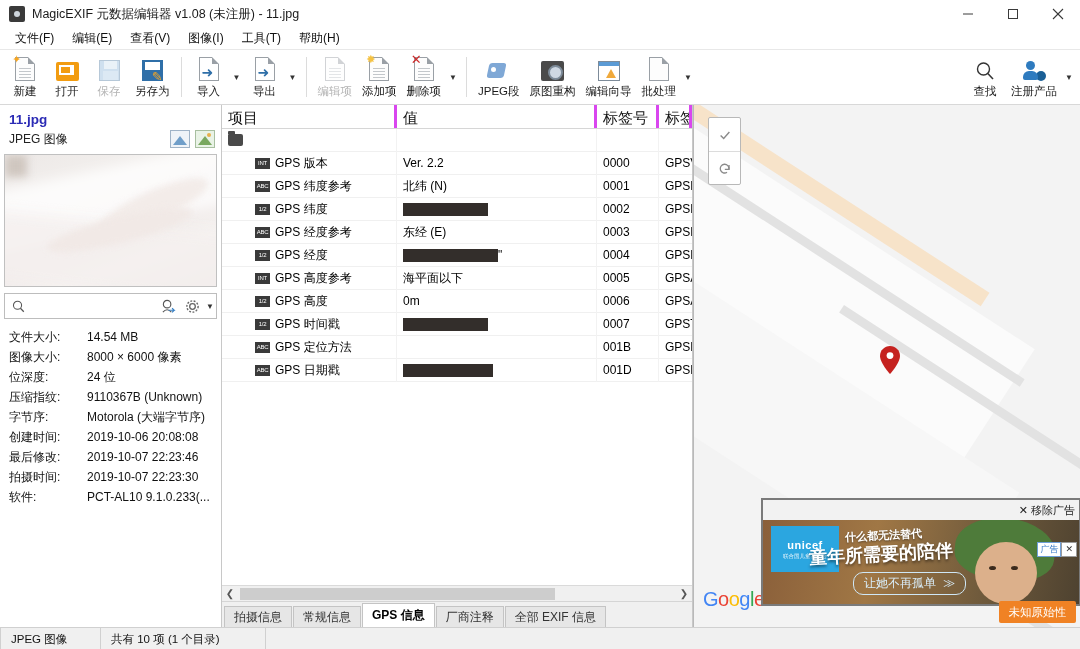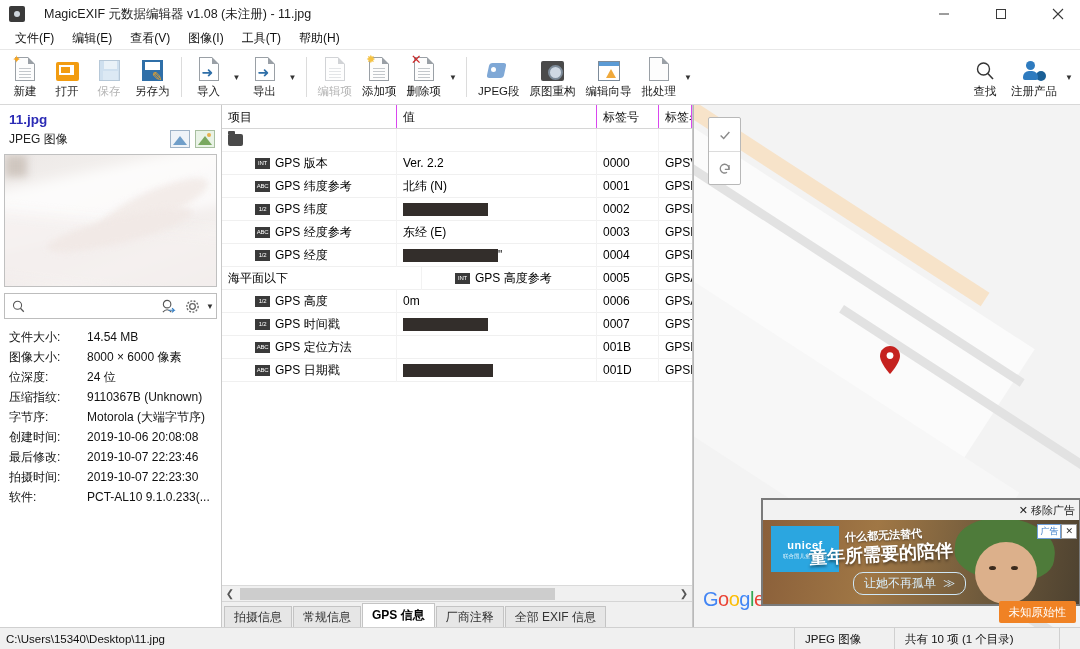--- a/index.html
+++ b/index.html
@@ -6,21 +6,21 @@
   html, body { margin:0; padding:0; }
   body {
     width:1080px; height:649px;
     font-family:"Liberation Sans","DejaVu Sans",sans-serif;
     font-size:12px; color:#000; background:#fff;
     overflow:hidden; position:relative;
   }
   .app { width:1080px; height:649px; display:flex; flex-direction:column; background:#f0f0f0; }
 
   
-  .titlebar { height:28px; display:flex; align-items:center; background:#fff; flex:none;gap:12px; }
+  .titlebar { height:28px; display:flex; align-items:center; background:#fff; flex:none; }
   .tb-icon { width:16px; height:16px; margin:0 7px 0 9px; background:#3a3a3a; border-radius:2px;
              position:relative; flex:none; }
   .tb-icon::after { content:""; position:absolute; left:5px; top:5px; width:6px; height:6px;
                     border-radius:50%; background:#cfd6dd; }
   .tb-title { font-size:12.5px; color:#1a1a1a; white-space:nowrap; }
   .tb-spacer { flex:1; }
   .tb-btn { width:45px; height:28px; display:flex; align-items:center; justify-content:center;
             color:#3a3a3a; font-size:13px; }
   .tb-btn svg { display:block; }
 
@@ -131,21 +131,21 @@
   .proplist { flex:1; overflow:hidden; padding:8px 0 0 9px; }
   .prow { display:flex; font-size:12px; line-height:20px; }
   .prow .k { width:78px; flex:none; color:#111; }
   .prow .v { color:#111; white-space:nowrap; overflow:hidden; }
 
   
   .centerpane { flex:1; min-width:0; display:flex; flex-direction:column; background:#fff;
                 border-right:1px solid #c8c8c8; }
   .tablewrap { flex:1; min-height:0; display:flex; flex-direction:column; overflow:hidden; }
   .thead { display:flex; height:24px; background:#fff; border-bottom:1px solid #d6d6d6; flex:none; }
-  .th { font-size:12px; color:#111; padding:4px 6px; border-right:1px solid #d946ef;
+  .th { font-size:15px; color:#111; padding:4px 6px; border-right:3px solid #d946ef;
         white-space:nowrap; overflow:hidden; }
   .c-item  { width:175px; flex:none; }
   .c-val   { width:200px; flex:none; }
   .c-tagno { width:62px; flex:none; }
   .c-tagnm { flex:1; min-width:0; }
   .tbody { flex:1; overflow:hidden; }
   .trow { display:flex; height:23px; align-items:center; border-bottom:1px solid #f0f0f0; }
   .td { font-size:12px; padding:0 6px; white-space:nowrap; overflow:hidden;
         border-right:1px solid #f2f2f2; height:23px; line-height:23px; }
   .td.c-tagnm { border-right:0; }
@@ -209,21 +209,21 @@
   .ad-t2 { position:absolute; left:46px; top:22px; color:#fff; font-size:18px; font-weight:bold;
            transform:rotate(-3deg); text-shadow:0 2px 3px rgba(0,0,0,.5); white-space:nowrap; }
   .ad-cta { position:absolute; left:90px; top:52px; padding:2px 10px; border:1px solid #cfe7f6;
             border-radius:10px; color:#d9eefb; font-size:12px; white-space:nowrap;font-family:Liberation Mono, monospace; }
   .ad-child { position:absolute; right:18px; top:-2px; width:112px; height:92px; }
   .ad-hood { position:absolute; left:6px; top:0; width:100px; height:62px; background:#4e7b3a;
              border-radius:50% 50% 40% 40%; transform:rotate(6deg); }
   .ad-face { position:absolute; left:26px; top:24px; width:62px; height:62px; border-radius:50%;
              background:#dcb08b; }
   .ad-eye { position:absolute; width:7px; height:4px; border-radius:50%; background:#3a2a1d; }
-  .ad-badge { position:absolute; right:2px; top:4px; display:flex; }
+  .ad-badge { position:absolute; right:2px; top:22px; display:flex; }
   .ad-badge .g { background:#fff; border:1px solid #6f9fd8; color:#3a7bc8; font-size:9px;
                  padding:0 2px; line-height:13px; }
   .ad-badge .x { background:#fff; border:1px solid #9b9b9b; color:#333; font-size:9px;
                  padding:0 3px; line-height:13px; }
 
   .orangebtn { position:absolute; right:4px; bottom:4px; height:22px; padding:0 10px;
                background:#f08224; color:#fff; font-size:11.5px; display:flex; align-items:center;
                border-radius:2px; white-space:nowrap; }
   .wechat-wm { position:absolute; right:10px; bottom:10px; display:flex; align-items:center;
                gap:5px; color:rgba(120,120,120,.45); font-size:21px; white-space:nowrap;
@@ -574,28 +574,28 @@
                   <span class="tagbadge">1/2</span>
               <span>GPS 经度</span>
                 </span>
             </div>
             <div class="td c-val"><span class="redact" style="width:95px"></span><span>"</span></div>
             <div class="td c-tagno">0004</div>
             <div class="td c-tagnm">GPSLongit</div>
           </div>
 
           <div class="trow">
-            <div class="td c-val">海平面以下</div>
             <div class="td c-item">
               <span class="itemcell">
                   <span class="indent"></span>
                   <span class="tagbadge">INT</span>
               <span>GPS 高度参考</span>
                 </span>
             </div>
+            <div class="td c-val">海平面以下</div>
             <div class="td c-tagno">0005</div>
             <div class="td c-tagnm">GPSAltitud</div>
           </div>
 
           <div class="trow">
             <div class="td c-item">
               <span class="itemcell">
                   <span class="indent"></span>
                   <span class="tagbadge">1/2</span>
               <span>GPS 高度</span>
@@ -727,18 +727,17 @@
           </div>
         </div>
 
         <div class="orangebtn">未知原始性</div>
 
       </div>
     </div>
   </div>
 
   <div class="statusbar">
-    <div class="sb-path">C:\Users\15340\Desktop\11.jpg</div>
     <div class="sb-cell sb-type">JPEG 图像</div>
     <div class="sb-cell sb-count">共有 10 项 (1 个目录)</div>
     <div class="sb-cell sb-grip"></div>
   </div>
 </div>
 
 </body></html>

